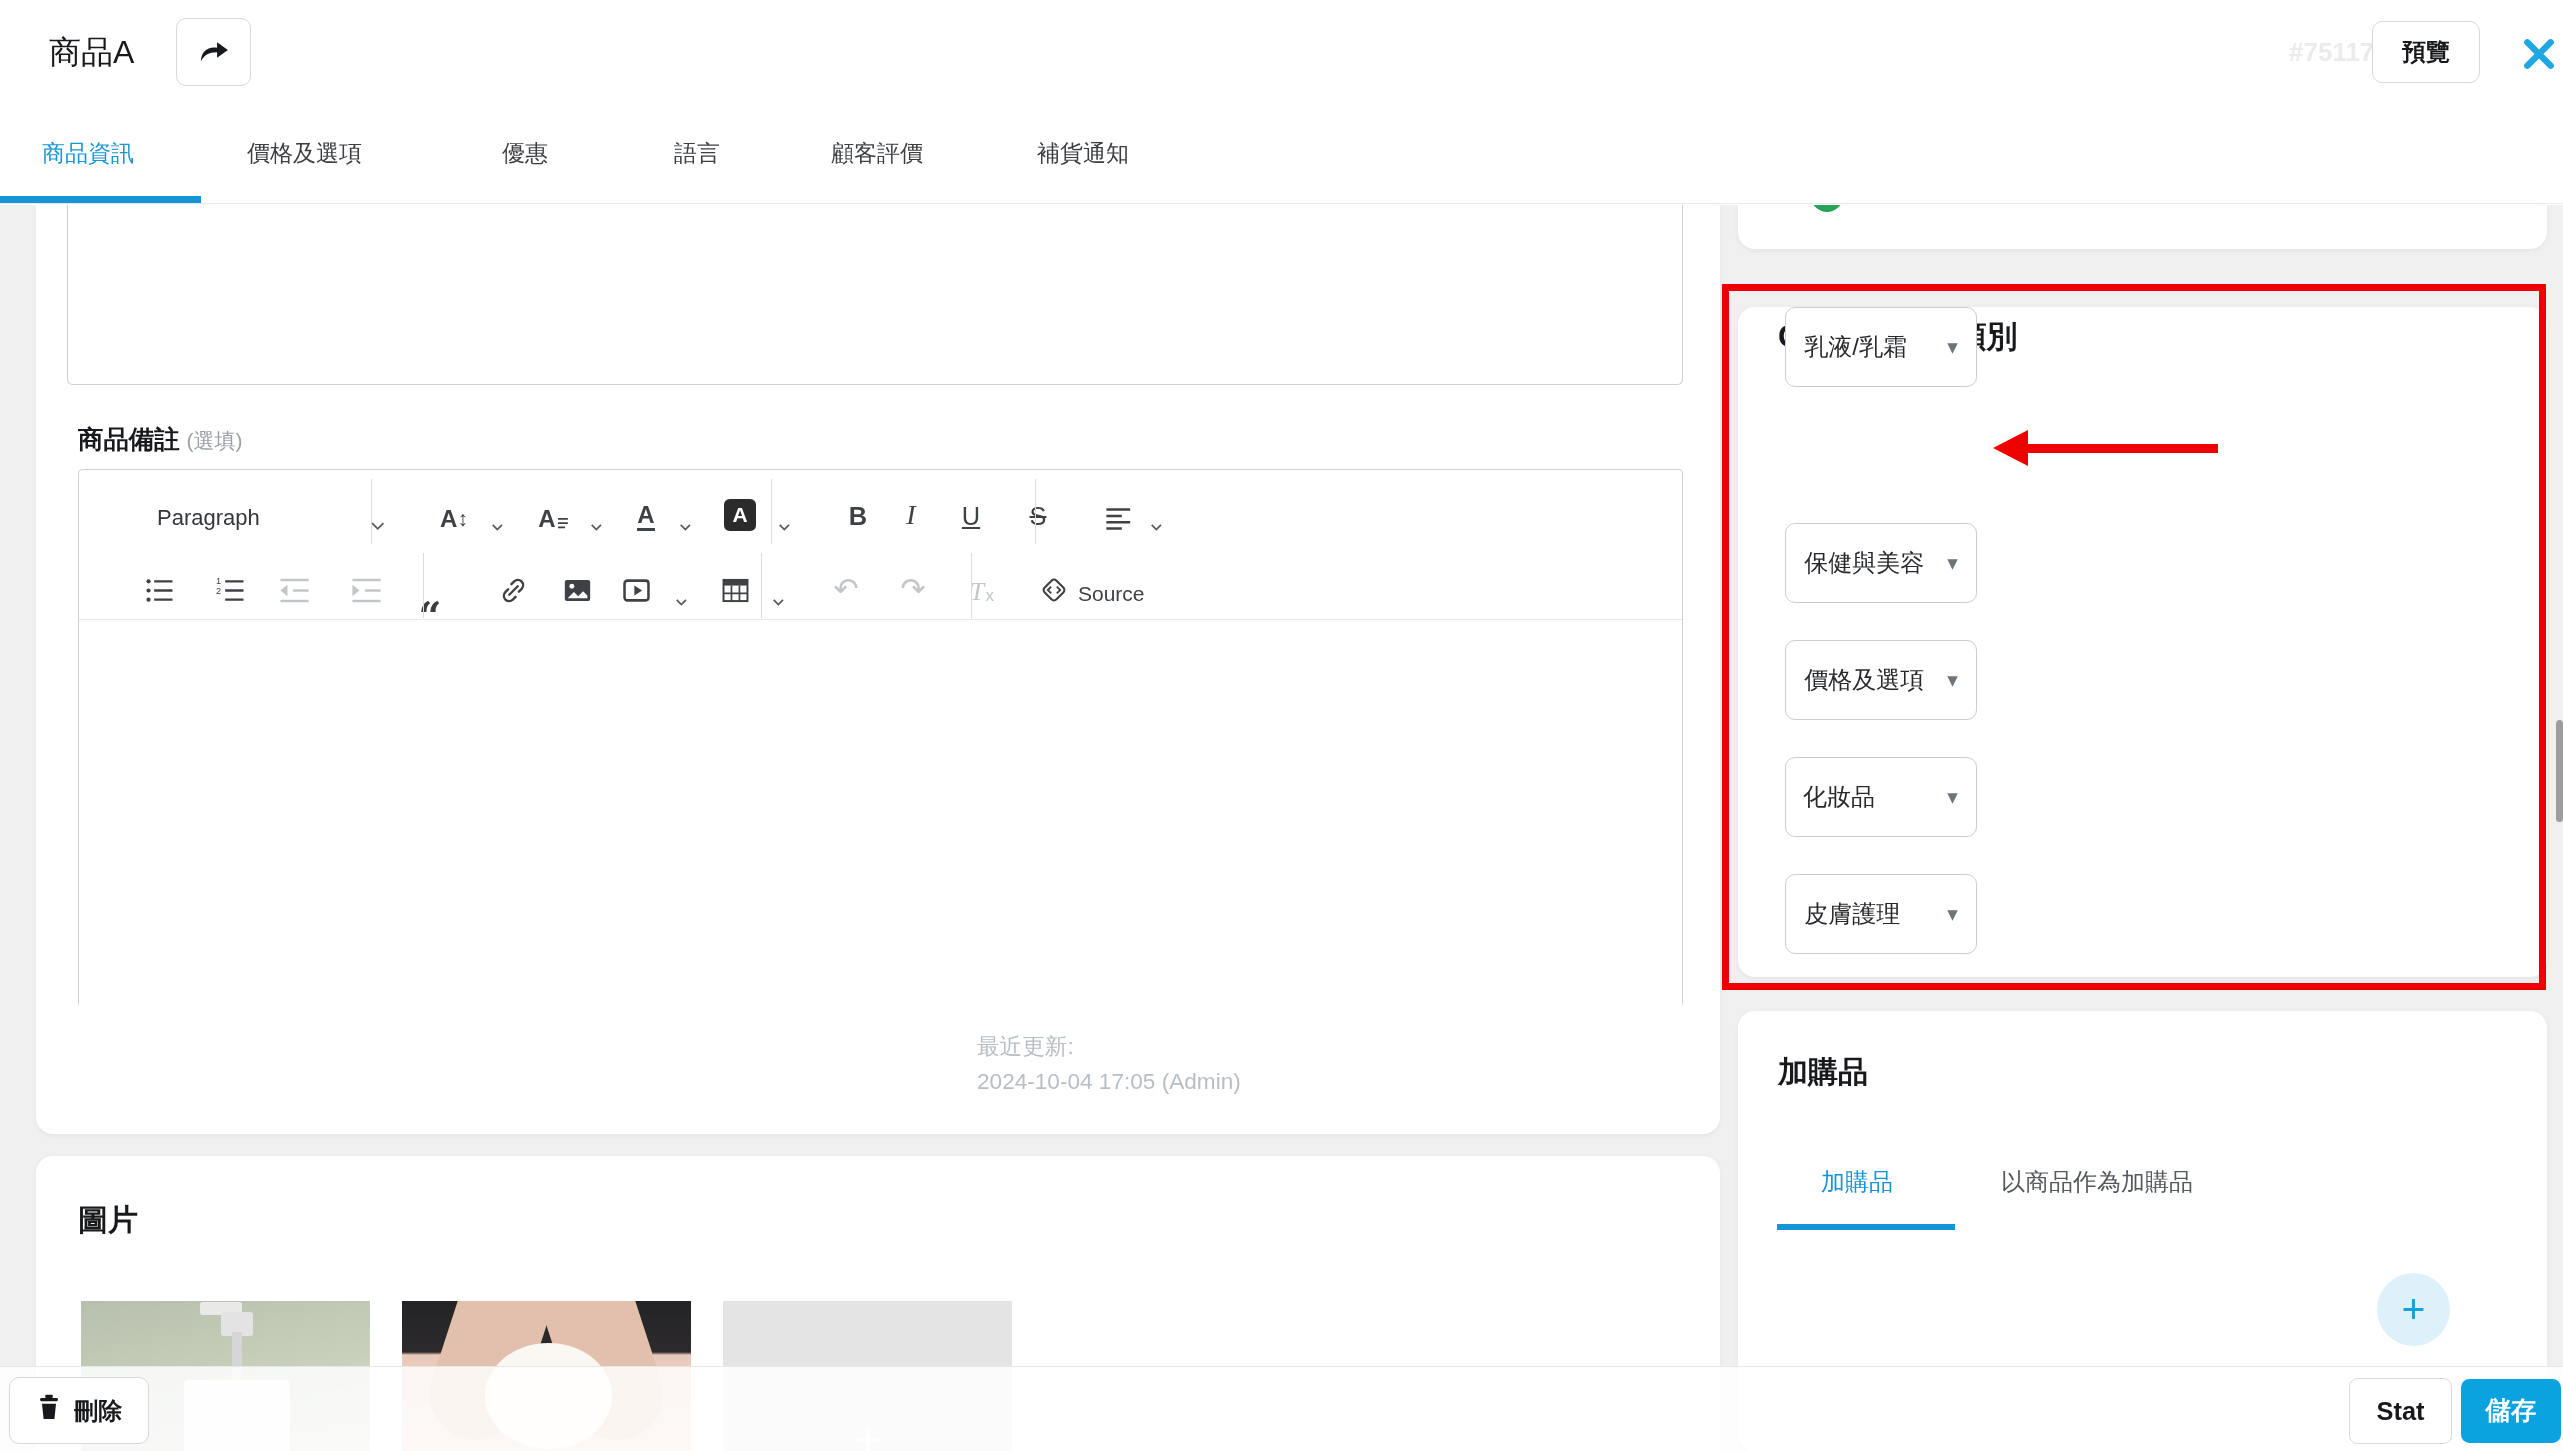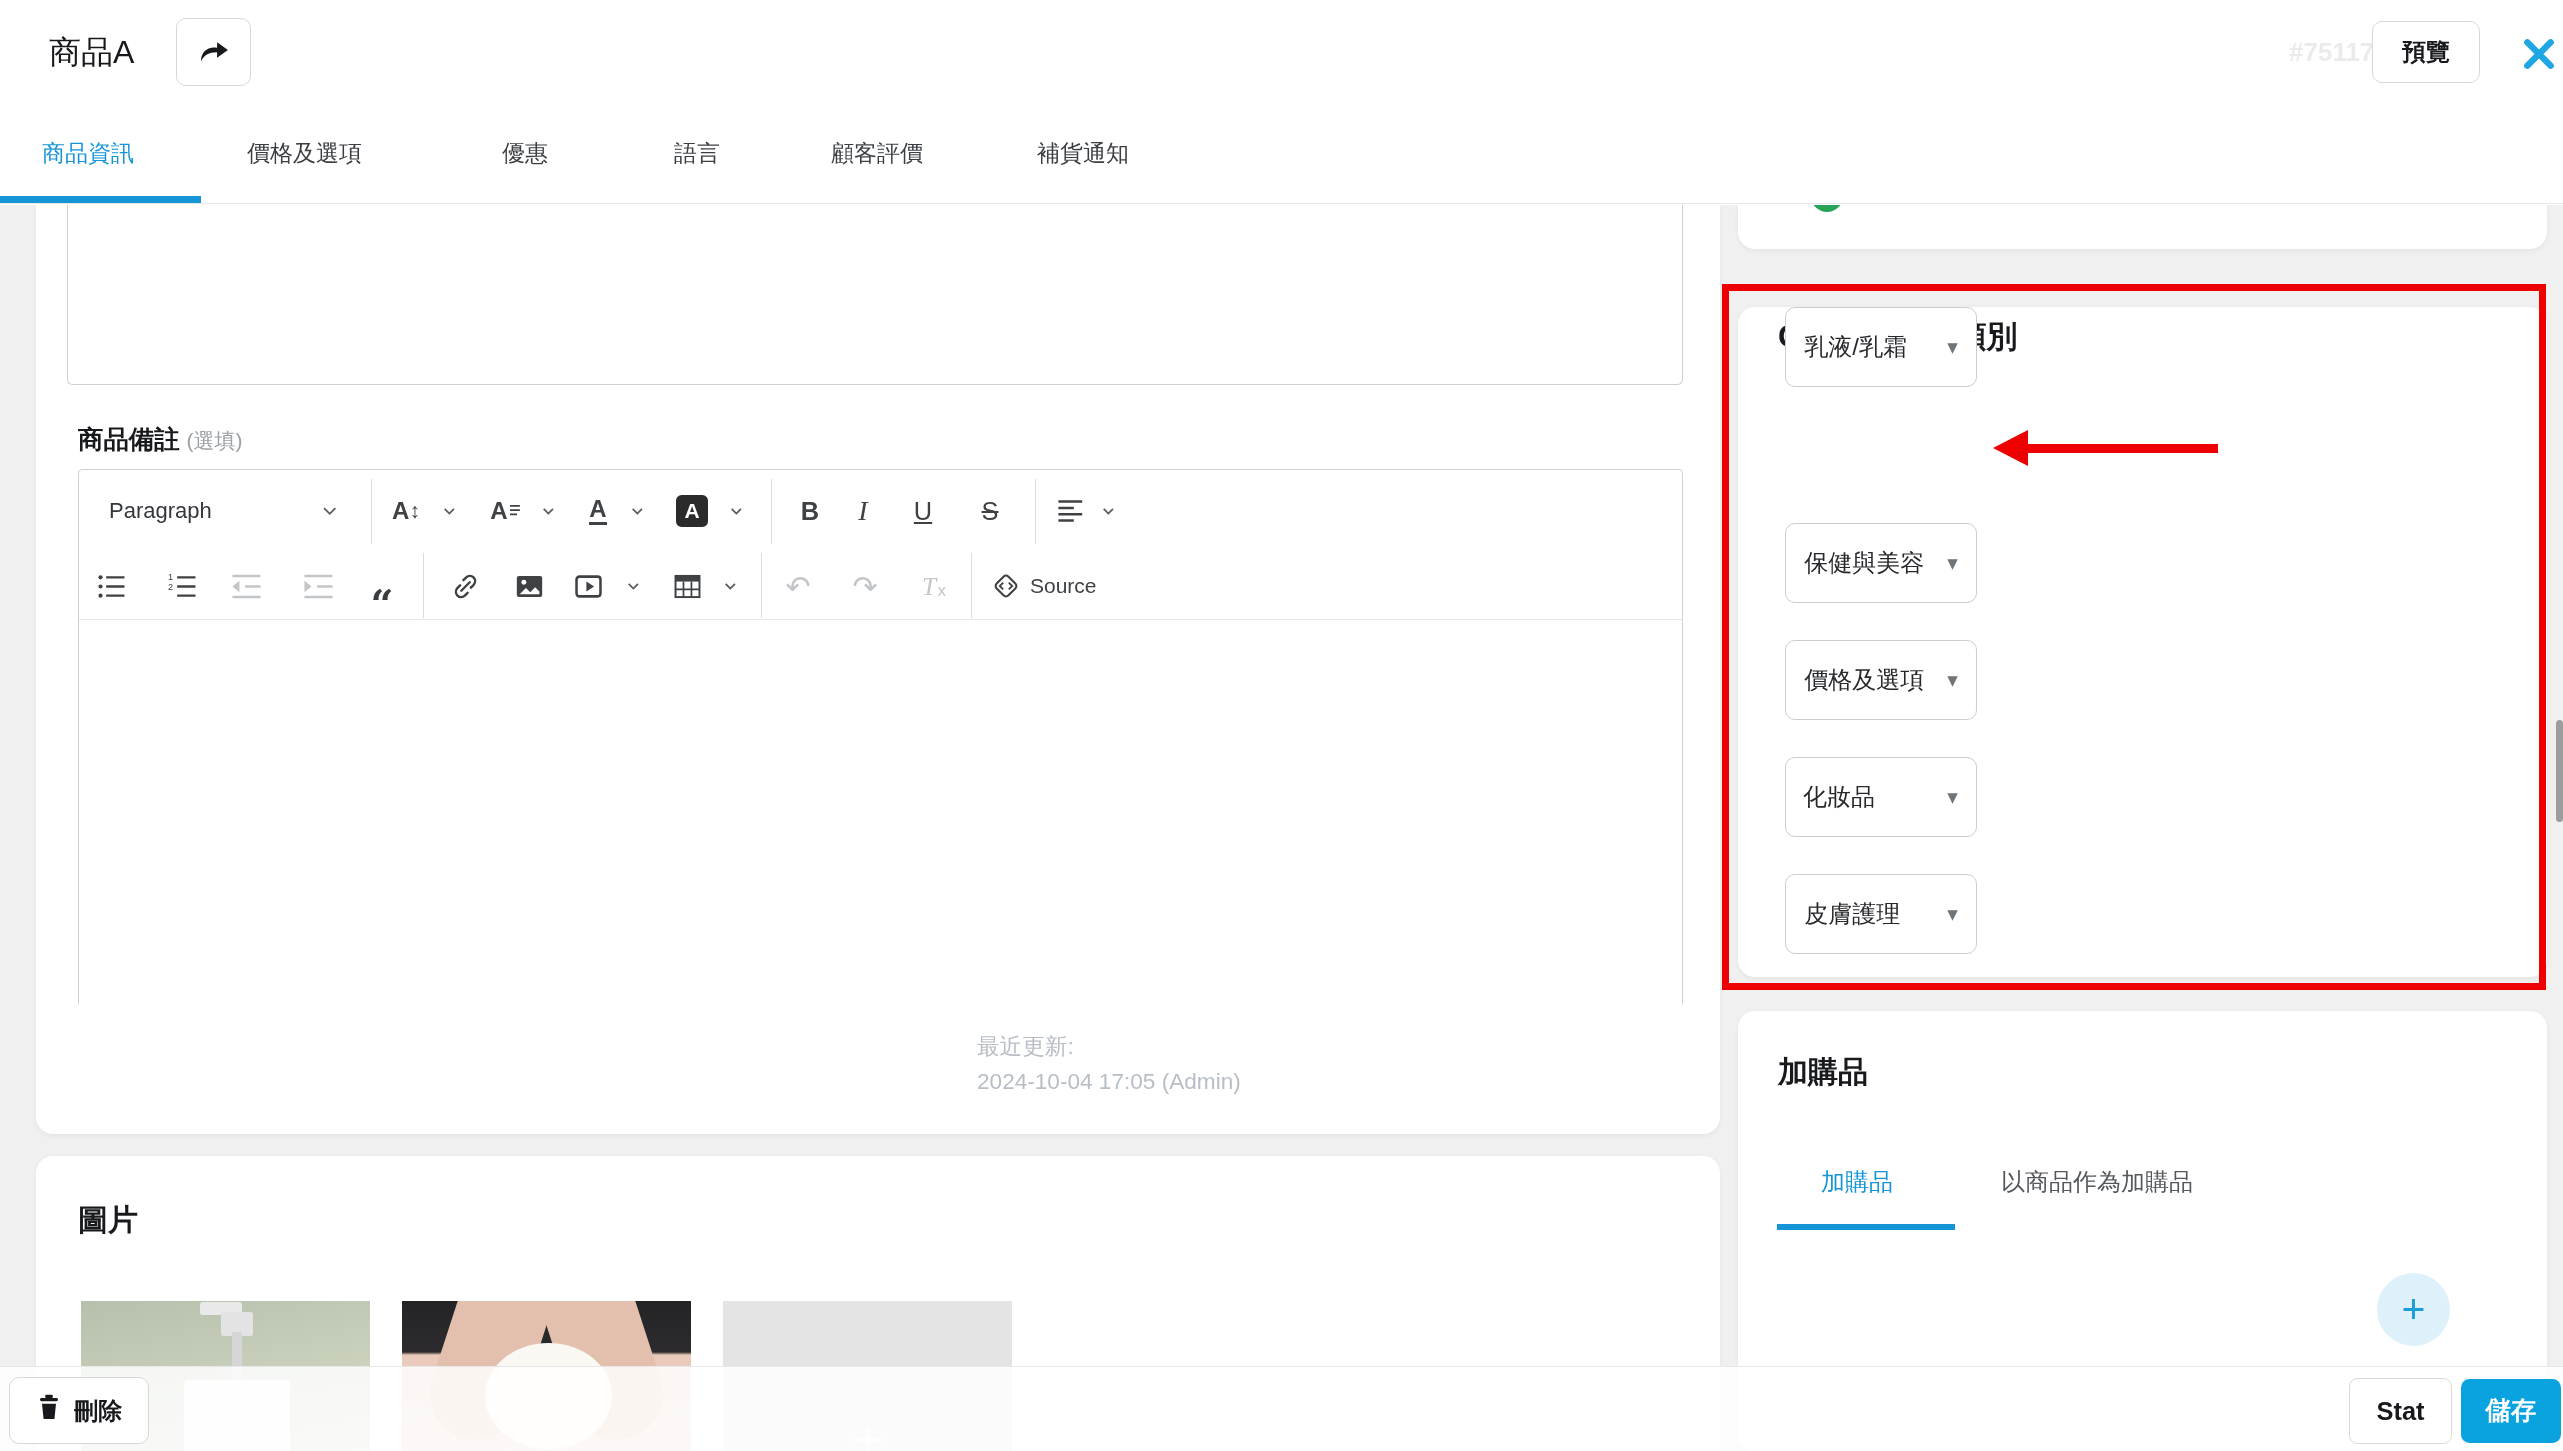--- a/index.html
+++ b/index.html
@@ -29,21 +29,21 @@
   
   .card{position:absolute;background:#fff;box-shadow:0 1.4px 5.6px rgba(0,0,0,0.05);}
   .card-main{left:36px;top:205px;width:1684px;height:929px;border-radius:0 0 17px 17px;}
   .desc-box{position:absolute;left:67px;top:205px;width:1616px;height:180px;border:1.4px solid #cbd0d4;border-top:none;border-radius:0 0 5.6px 5.6px;box-sizing:border-box;background:#fff;}
   .notes-label{position:absolute;left:78px;top:423px;font-size:25.4px;font-weight:700;color:#17191c;}
   .notes-optional{font-size:21px;font-weight:400;color:#9aa0a6;margin-left:7px;}
 
   
   .editor{position:absolute;left:78px;top:469px;width:1605px;height:538px;border:1.4px solid #cbd0d4;border-radius:4.2px;box-sizing:border-box;background:#fff;}
   .toolbar{position:absolute;left:0;top:0;width:100%;height:150px;border-bottom:1.4px solid #e8e8e8;box-sizing:border-box;}
-  .ti{position:absolute;height:40px;display:flex;align-items:center;justify-content:center;color:#3f4245;}
+  .ti{position:absolute;height:40px;display:flex;align-items:flex-end;justify-content:center;color:#3f4245;margin-left:48px;}
   .r1{top:21px;} .r2{top:96px;}
   .vsep{position:absolute;width:1.4px;height:65px;background:#dcdcdc;}
   .vs1{top:8.5px;} .vs2{top:83px;}
   .pstyle{left:30px;width:162px;justify-content:flex-start;font-size:22px;color:#33363a;}
   .b-ic{font-weight:800;font-size:25.4px;}
   .i-ic{font-family:"Liberation Serif","DejaVu Serif",serif;font-style:italic;font-size:28px;}
   .u-ic{text-decoration:underline;font-size:25.4px;}
   .s-ic{text-decoration:line-through;font-size:25.4px;}
   .a-main{font-weight:700;font-size:24px;line-height:1;}
   .fc{border-bottom:3.5px solid #3f4245;padding-bottom:1.4px;}

